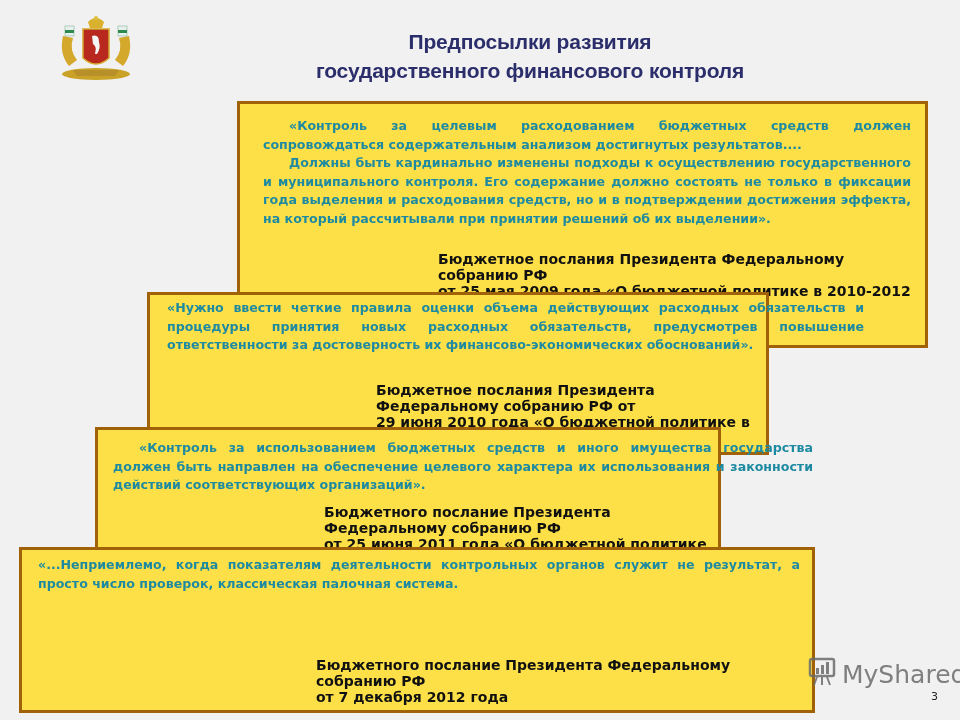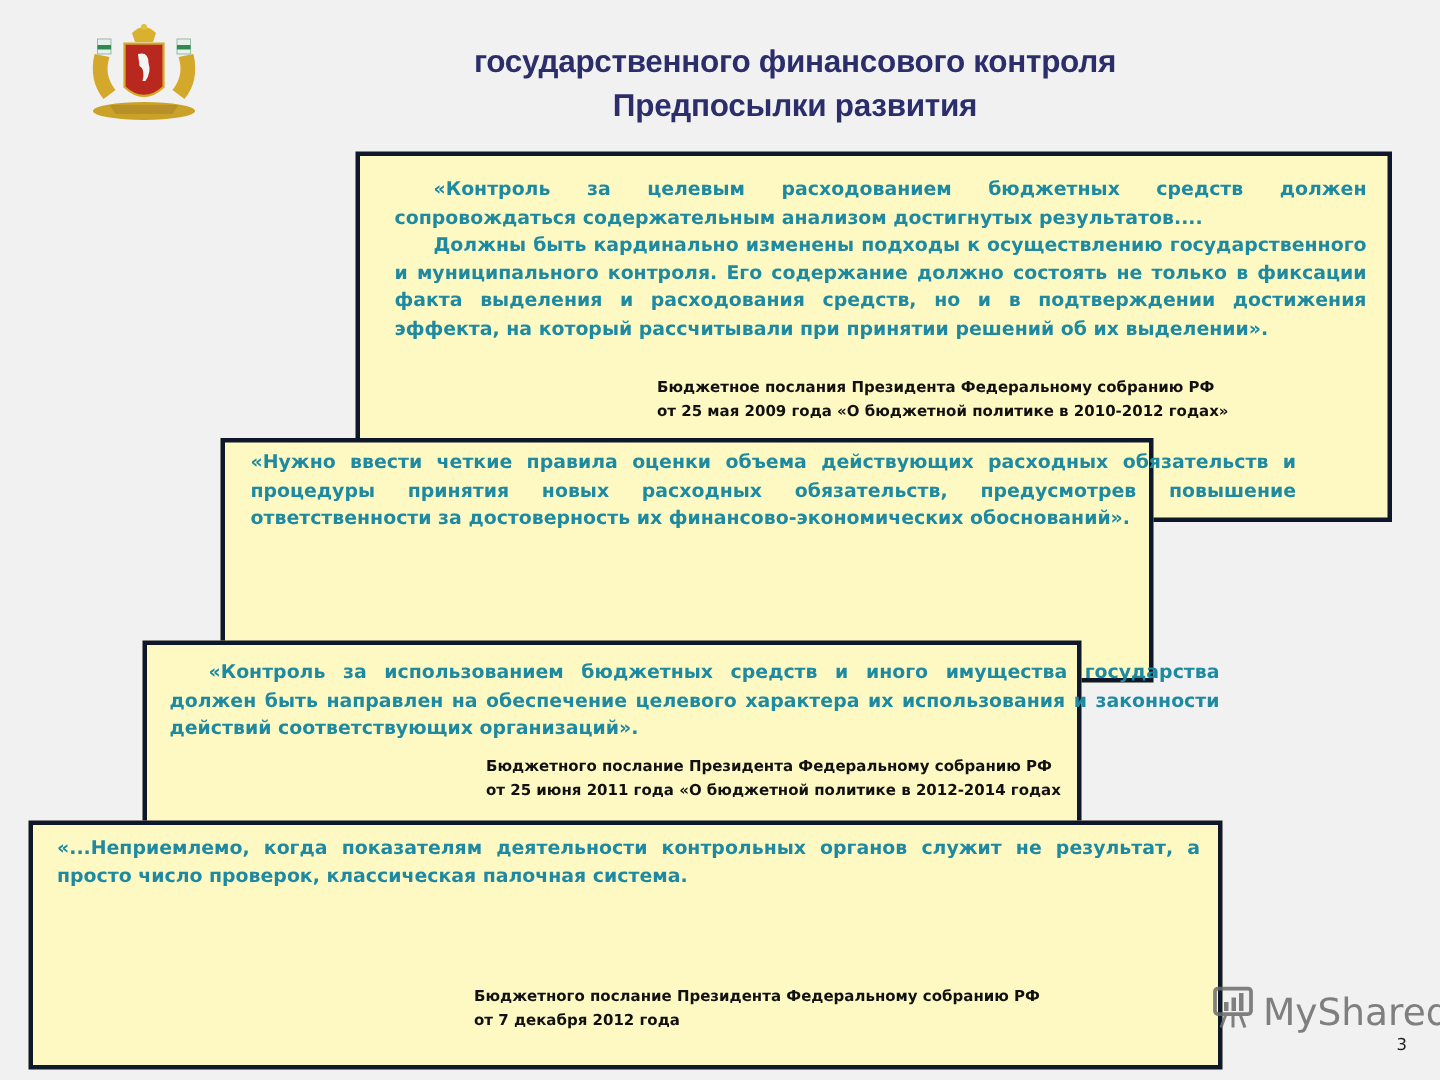--- a/index.html
+++ b/index.html
@@ -9,33 +9,33 @@
       font-family: "DejaVu Sans", sans-serif;
     }
     .emblem { position: absolute; left: 55px; top: 14px; width: 82px; height: 68px; }
     .title {
       position: absolute; left: 200px; width: 660px; top: 27px;
       text-align: center; color: #2b2e6a; font-weight: bold;
       font-family: "Liberation Sans", sans-serif; font-size: 21px; line-height: 29px;
       letter-spacing: -0.2px;
     }
     .box {
-      position: absolute; background: #fef9c3;
-      border: 3px solid #0f172a; box-sizing: border-box;
+      position: absolute; background: #fde047;
+      border: 3px solid #a16207; box-sizing: border-box;
     }
     .quote {
       color: #1e8aa2; font-weight: bold;
       font-family: "DejaVu Sans", sans-serif; font-size: 12.6px; line-height: 18.5px;
       text-align: justify; margin: 0;
     }
     .quote p { margin: 0; text-indent: 26px; }
     .quote p.noindent { text-indent: 0; }
     .source {
       position: absolute; color: #111; font-weight: bold;
-      font-family: "DejaVu Sans", sans-serif; font-size: 10px; line-height: 16px;
+      font-family: "DejaVu Sans", sans-serif; font-size: 14px; line-height: 16px;
     }
     .source span { display: block; }
     #box1 { left: 237px; top: 101px; width: 691px; height: 247px; }
     #box1 .quote { position: absolute; left: 23px; top: 13px; width: 648px; }
     #box1 .source { left: 198px; top: 147px; }
     #box2 { left: 147px; top: 292px; width: 622px; height: 163px; z-index: 2; }
     #box2 .quote { position: absolute; left: 17px; top: 4px; width: 697px; }
     #box2 .quote p { text-indent: 0; }
     #box2 .source { left: 226px; top: 87px; }
     #box3 { left: 95px; top: 427px; width: 626px; height: 162px; z-index: 3; }
@@ -69,38 +69,42 @@
     <rect x="63" y="16" width="9" height="3" fill="#2e8a4e"></rect>
     <path d="M33 8 Q41 0 49 8 L47 14 L35 14 Z" fill="#d9b12c"></path>
     <circle cx="41" cy="4" r="2" fill="#e0c040"></circle>
     <path d="M28 15 L54 15 L54 44 Q41 56 28 44 Z" fill="#b8281e" stroke="#d4a82a" stroke-width="1.5"></path>
     <path d="M37 22 Q44 20 44 28 Q46 34 42 40 L40 40 Q42 32 38 30 Z" fill="#f4f4f4"></path>
     <path d="M18 56 L64 56 L60 62 L22 62 Z" fill="#b8902a"></path>
   </svg>
 </div>
 
 <div class="title">
+  <div>Предпосылки развития</div>
   <div>государственного финансового контроля</div>
-  <div>Предпосылки развития</div>
 </div>
 
 <div class="box" id="box1">
   <div class="quote">
     <p>«Контроль за целевым расходованием бюджетных средств должен сопровождаться содержательным анализом достигнутых результатов....</p>
-    <p>Должны быть кардинально изменены подходы к осуществлению государственного и муниципального контроля. Его содержание должно состоять не только в фиксации факта выделения и расходования средств, но и в подтверждении достижения эффекта, на который рассчитывали при принятии решений об их выделении».</p>
+    <p>Должны быть кардинально изменены подходы к осуществлению государственного и муниципального контроля. Его содержание должно состоять не только в фиксации года выделения и расходования средств, но и в подтверждении достижения эффекта, на который рассчитывали при принятии решений об их выделении».</p>
   </div>
   <div class="source">
     <span>Бюджетное послания Президента Федеральному собранию РФ</span>
     <span>от 25 мая 2009 года «О бюджетной политике в 2010-2012 годах»</span>
   </div>
 </div>
 
 <div class="box" id="box2">
   <div class="quote">
     <p>«Нужно ввести четкие правила оценки объема действующих расходных обязательств и процедуры принятия новых расходных обязательств, предусмотрев повышение ответственности за достоверность их финансово-экономических обоснований».</p>
+  </div>
+  <div class="source">
+    <span>Бюджетное послания Президента Федеральному собранию РФ от</span>
+    <span>29 июня 2010 года «О бюджетной политике в 2011-2013 годах»</span>
   </div>
 </div>
 
 <div class="box" id="box3">
   <div class="quote">
     <p>«Контроль за использованием бюджетных средств и иного имущества государства должен быть направлен на обеспечение целевого характера их использования и законности действий соответствующих организаций».</p>
   </div>
   <div class="source">
     <span>Бюджетного послание Президента Федеральному собранию РФ</span>
     <span>от 25 июня 2011 года «О бюджетной политике в 2012-2014 годах</span>

